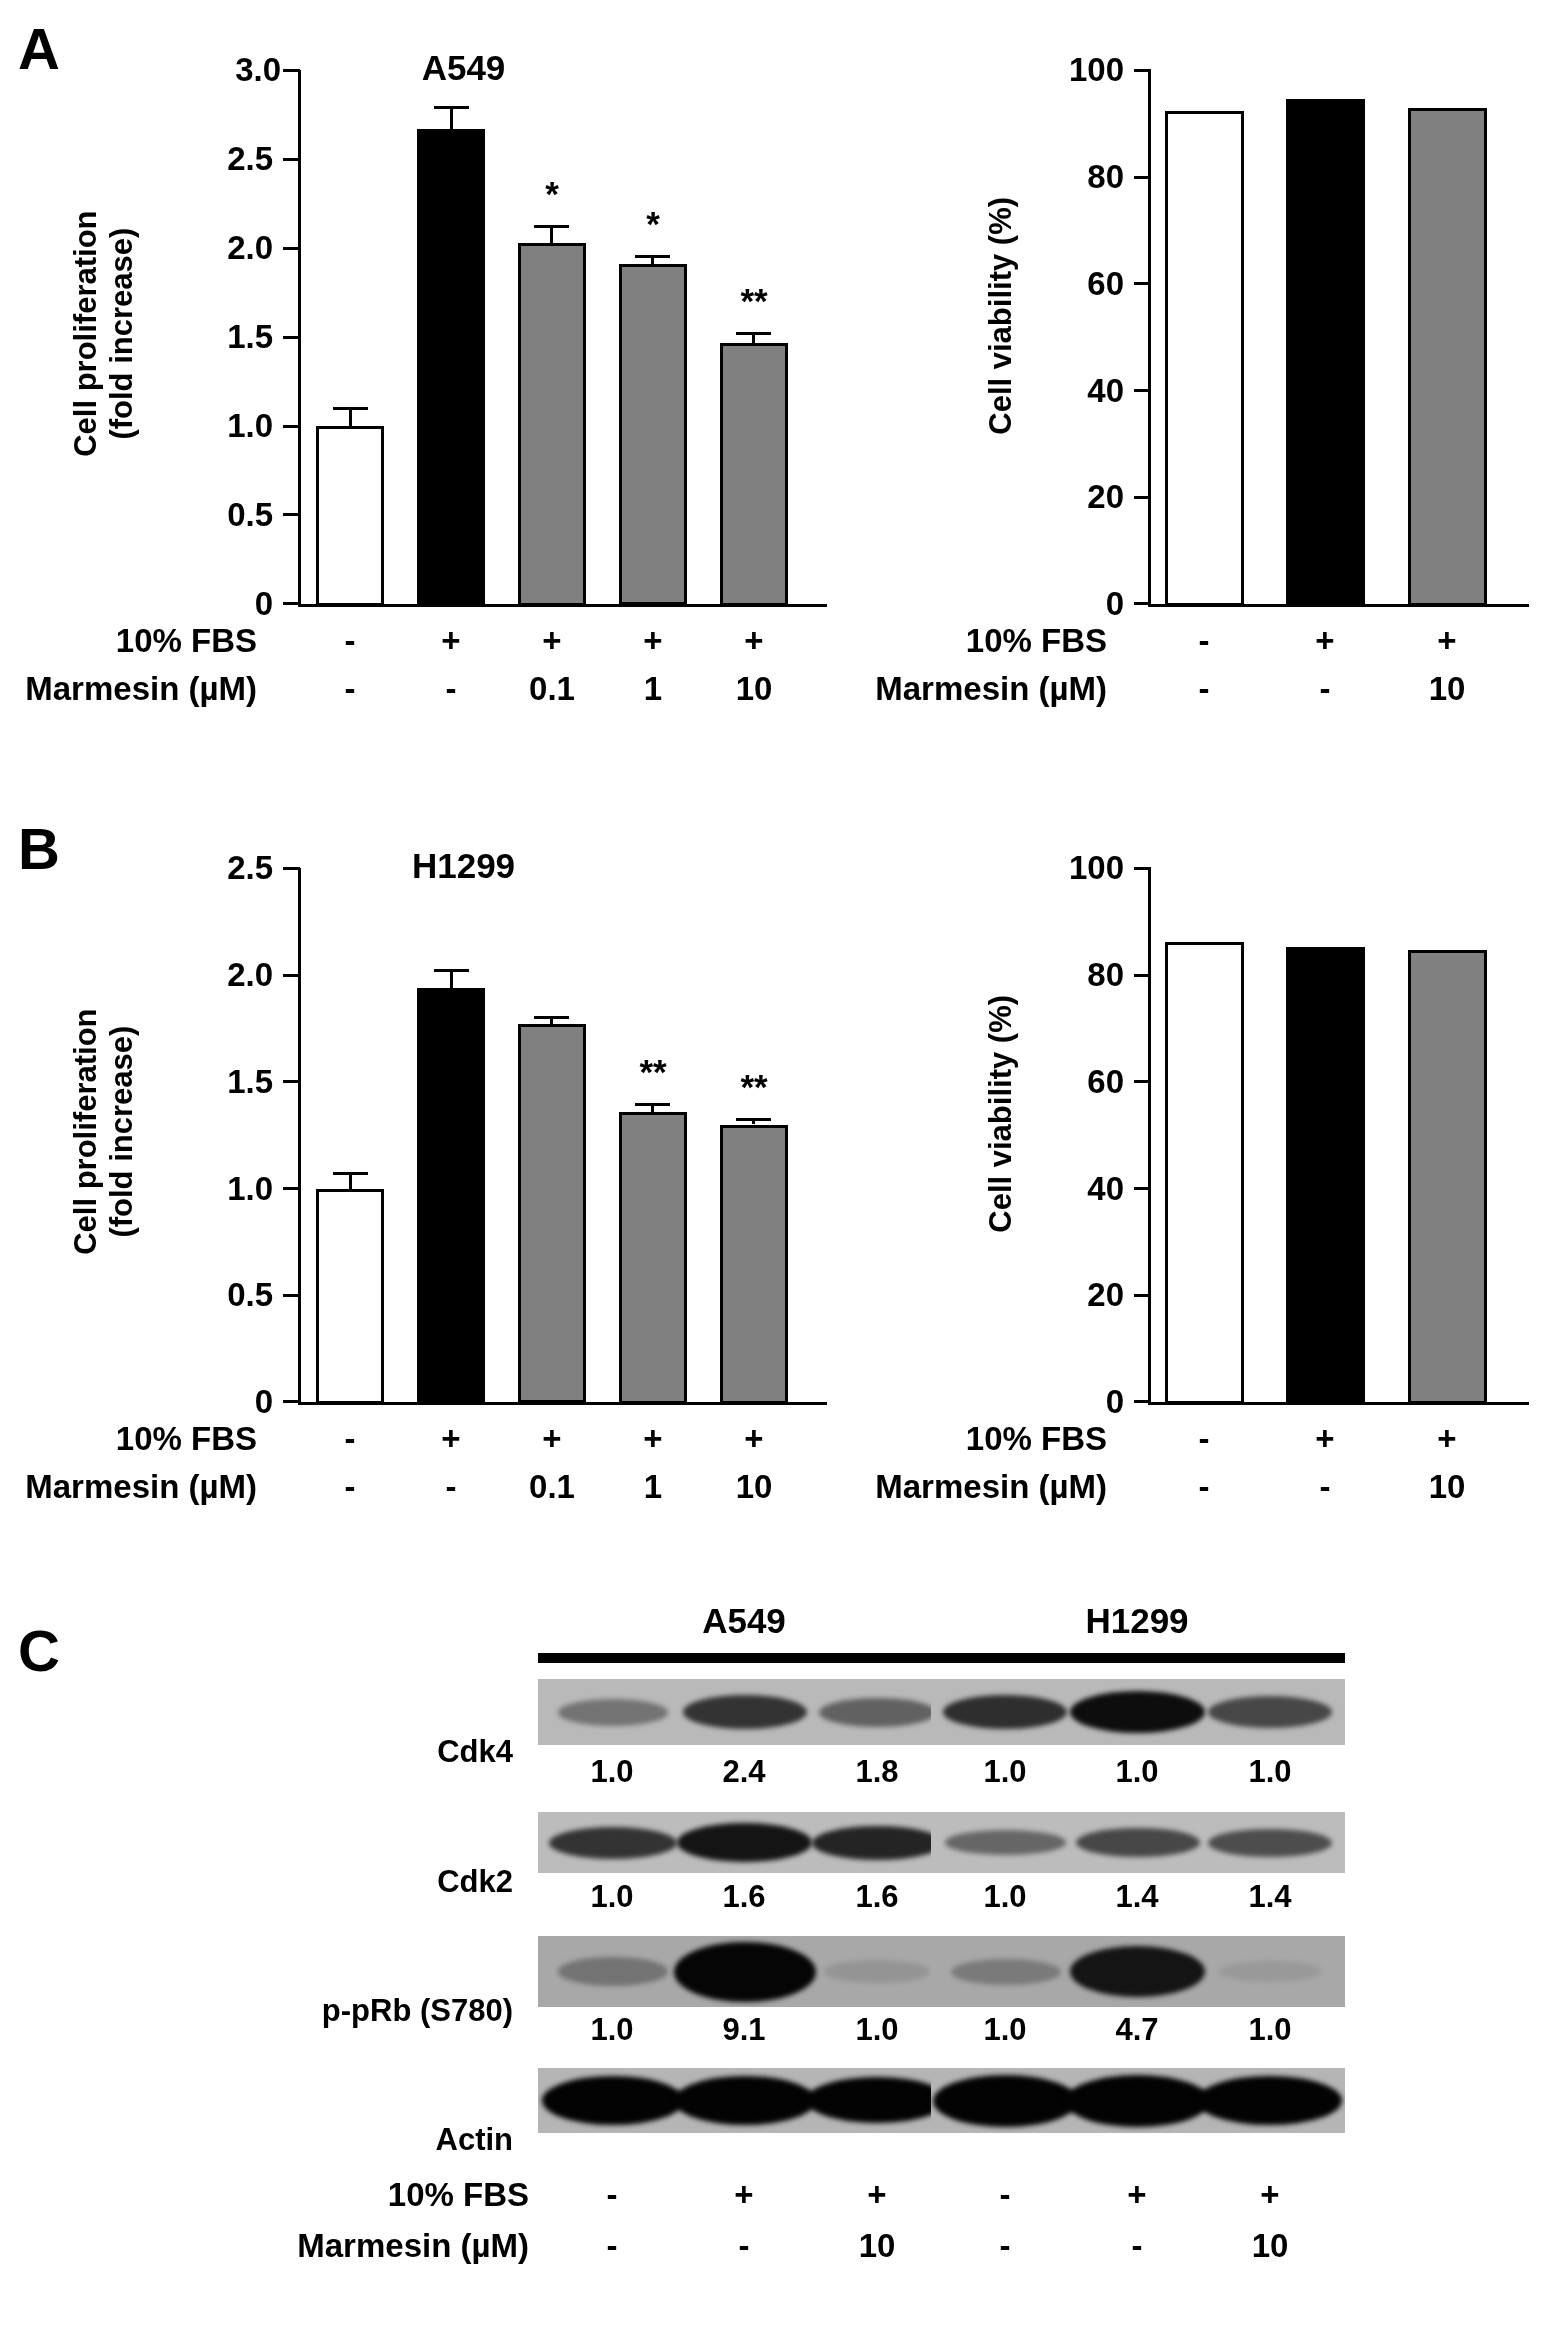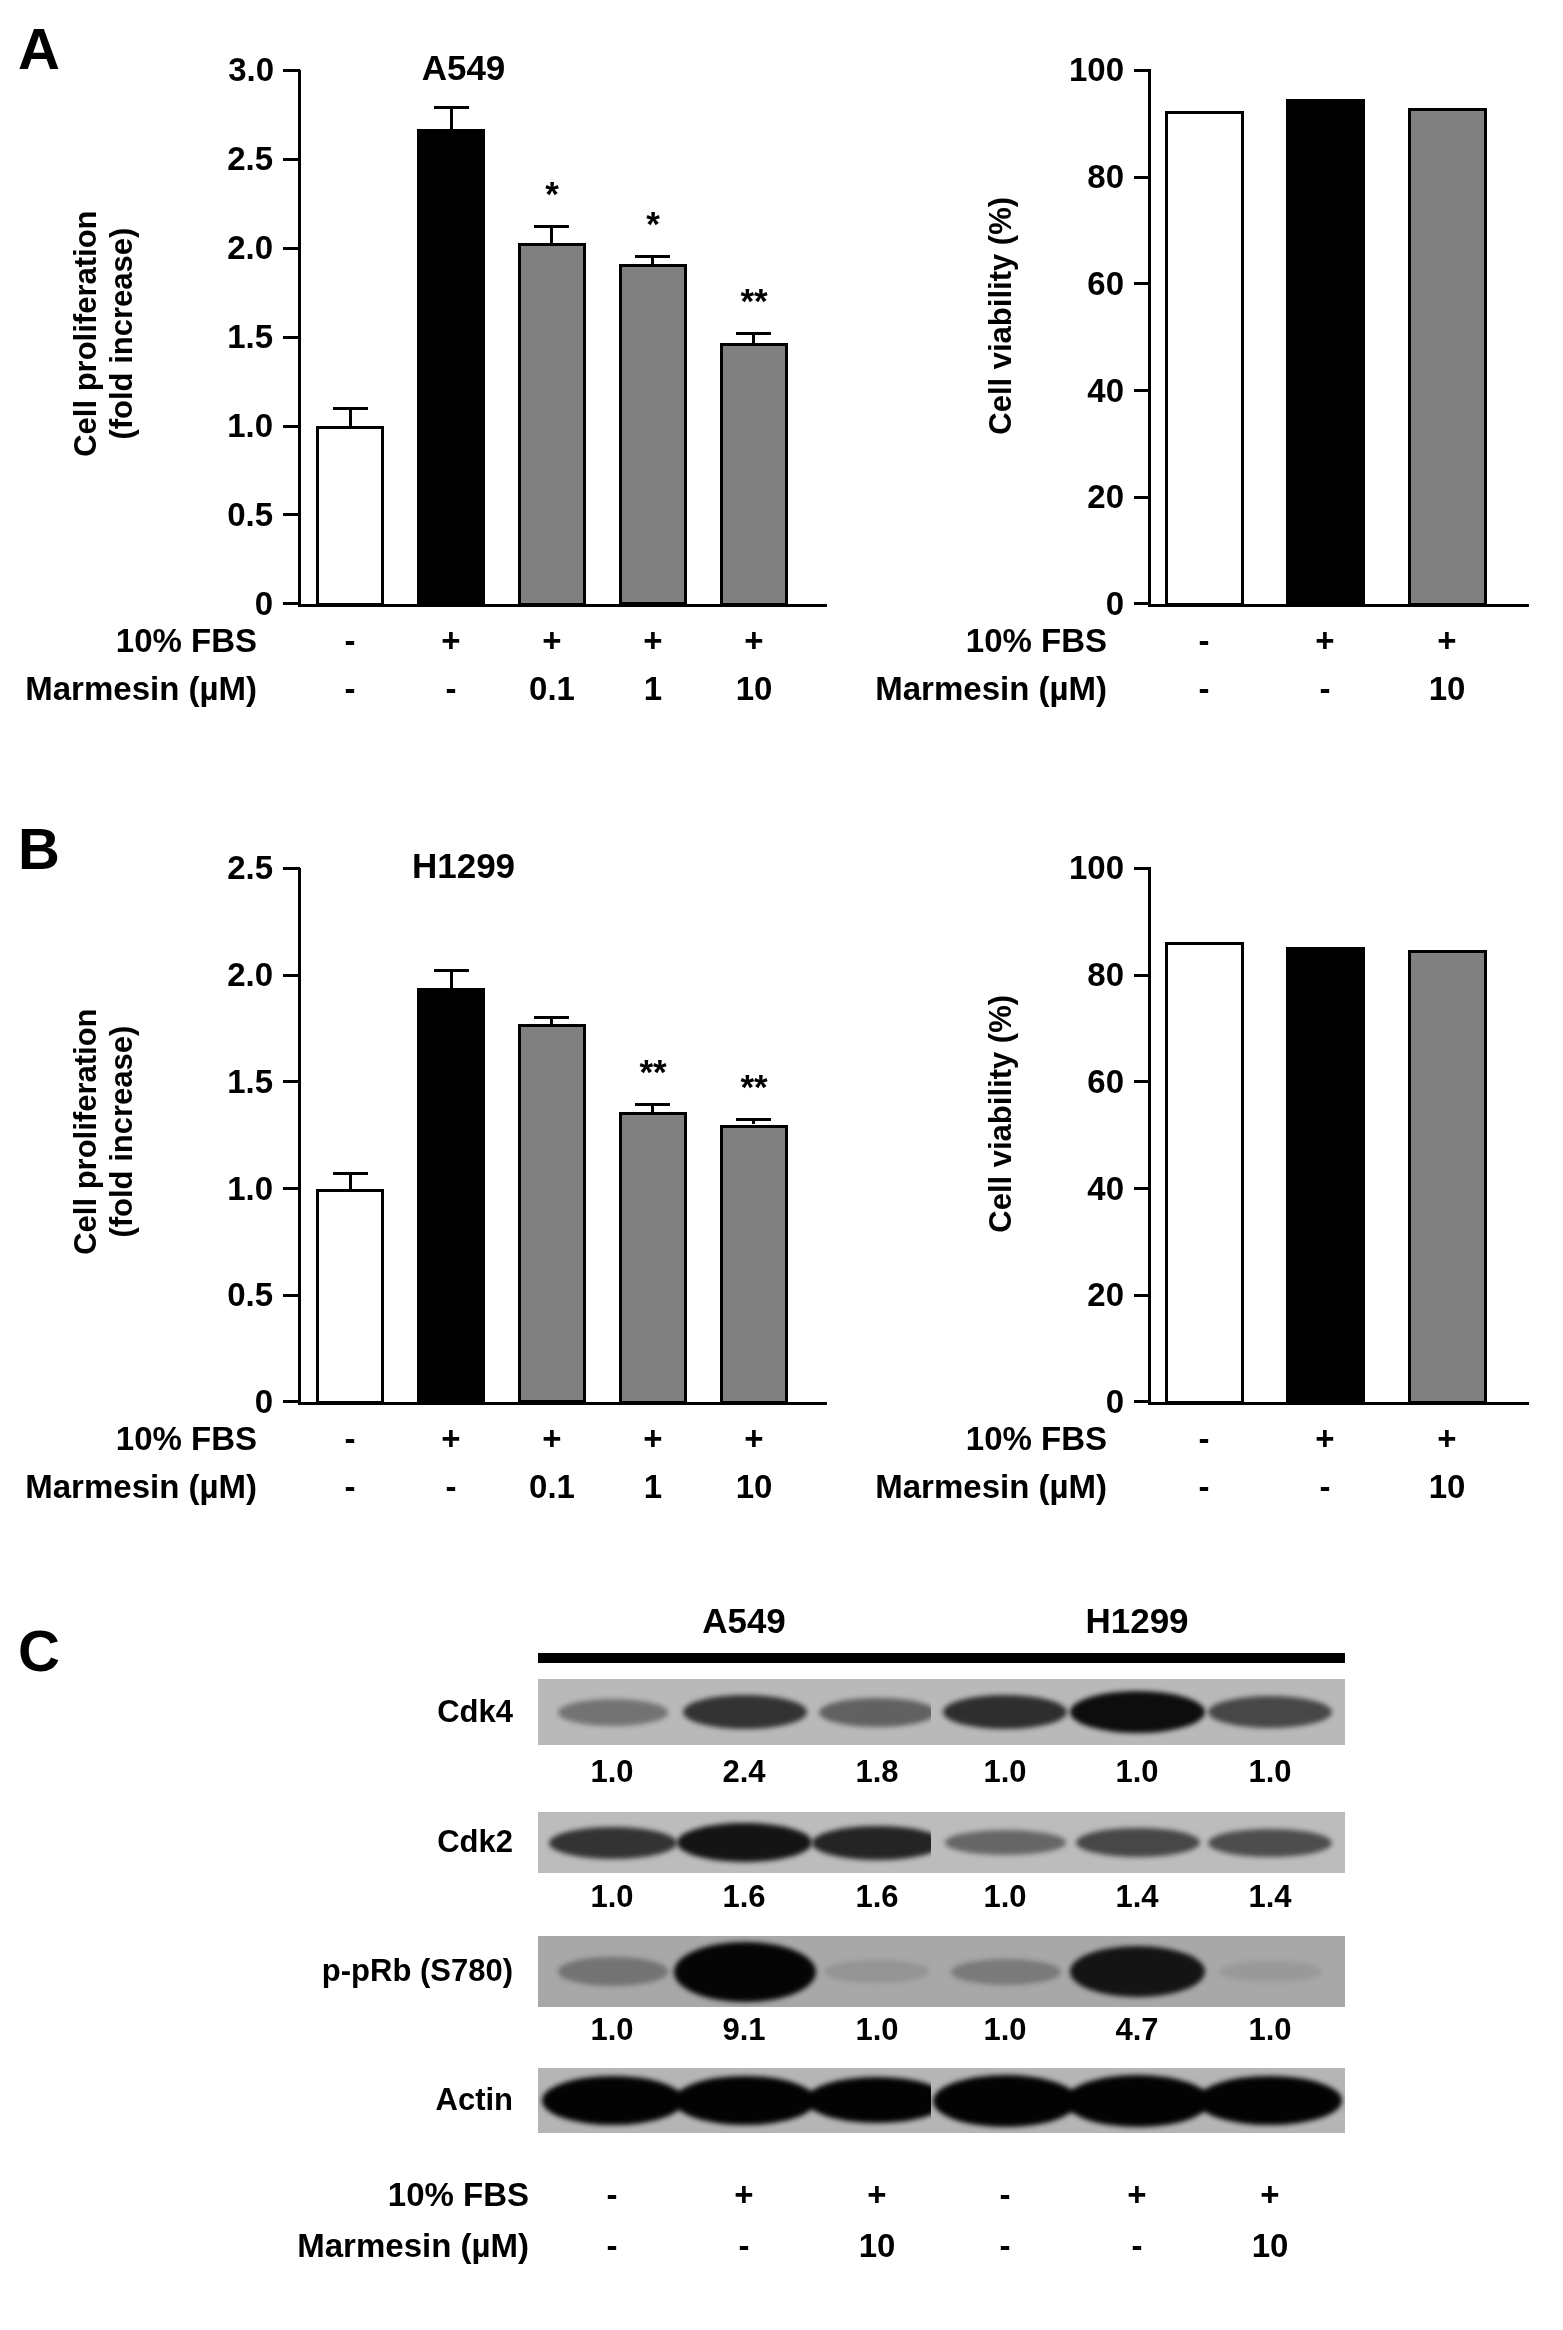--- a/index.html
+++ b/index.html
@@ -121,20 +121,21 @@
     height: 10px;
     background: #000;
   }
   .blot-row-label {
     position: absolute;
     font-size: 31px;
     font-weight: bold;
     text-align: right;
     white-space: nowrap;
     transform: translateY(-50%);
+    margin-top: 40px;
   }
   .blot-strip {
     position: absolute;
     overflow: hidden;
   }
   .band {
     position: absolute;
     border-radius: 50%;
     filter: blur(2.5px);
   }
@@ -164,21 +165,21 @@
     <div class="y-tick-label" style="left: 70px; width: 153px; top: 490px;">0.5</div>
     <div class="tick-mark" style="left: 233px; top: 400px; width: 16.5px;"></div>
     <div class="y-tick-label" style="left: 70px; width: 153px; top: 401px;">1.0</div>
     <div class="tick-mark" style="left: 233px; top: 311px; width: 16.5px;"></div>
     <div class="y-tick-label" style="left: 70px; width: 153px; top: 312px;">1.5</div>
     <div class="tick-mark" style="left: 233px; top: 222px; width: 16.5px;"></div>
     <div class="y-tick-label" style="left: 70px; width: 153px; top: 223px;">2.0</div>
     <div class="tick-mark" style="left: 233px; top: 133px; width: 16.5px;"></div>
     <div class="y-tick-label" style="left: 70px; width: 153px; top: 134px;">2.5</div>
     <div class="tick-mark" style="left: 233px; top: 44px; width: 16.5px;"></div>
-    <div class="y-tick-label" style="left: 71px; width: 153px; top: 45px;">3.0</div>
+    <div class="y-tick-label" style="left: 78px; width: 153px; top: 45px;">3.0</div>
     <div class="bar white" style="left: 266px; top: 401px; width: 68px; height: 180px;"></div>
     <div class="errbar" style="left: 299px; top: 382px; height: 19.6px;"></div>
     <div class="errcap" style="left: 283px; top: 382px; width: 35px;"></div>
     <div class="bar black" style="left: 367px; top: 104px; width: 68px; height: 477px;"></div>
     <div class="errbar" style="left: 400px; top: 81px; height: 23px;"></div>
     <div class="errcap" style="left: 384px; top: 81px; width: 35px;"></div>
     <div class="bar gray" style="left: 468px; top: 218px; width: 68px; height: 363px;"></div>
     <div class="errbar" style="left: 500px; top: 200px; height: 18px;"></div>
     <div class="errcap" style="left: 484px; top: 200px; width: 35px;"></div>
     <div class="sig" style="left: 502px; top: 149px;">*</div>

